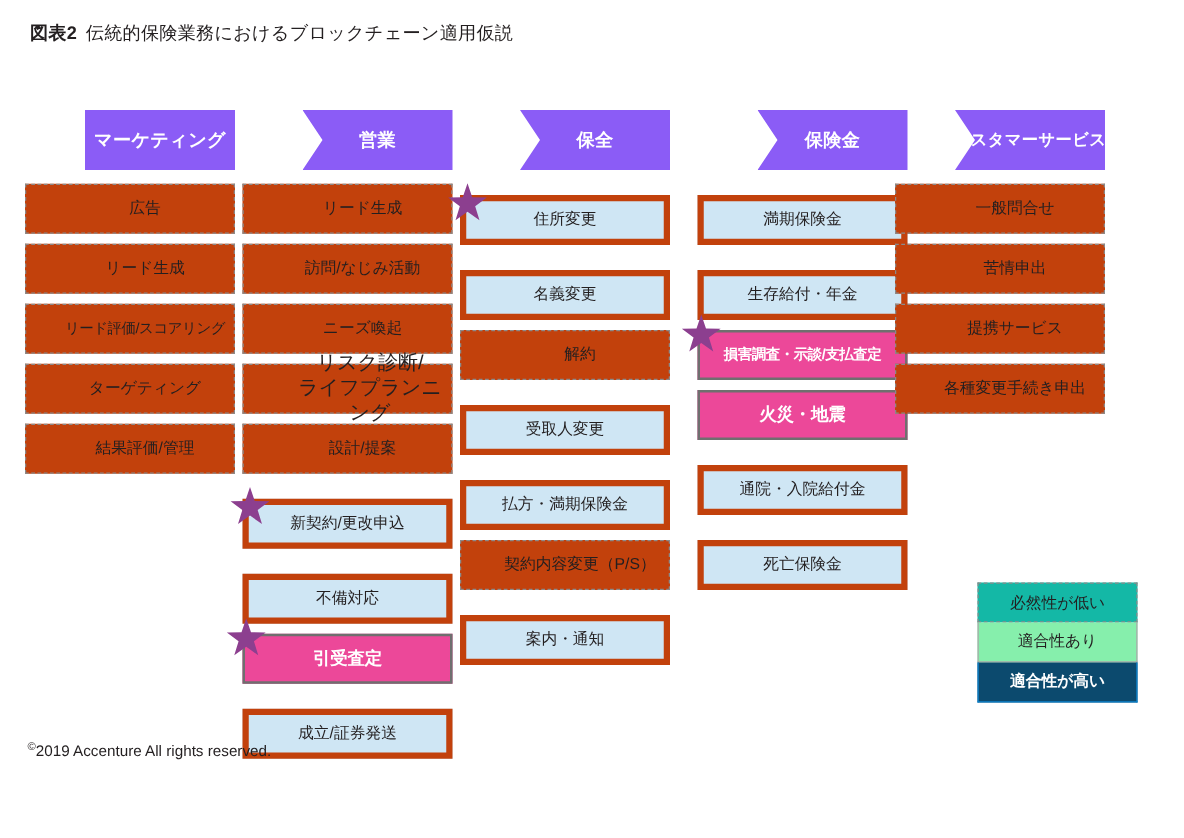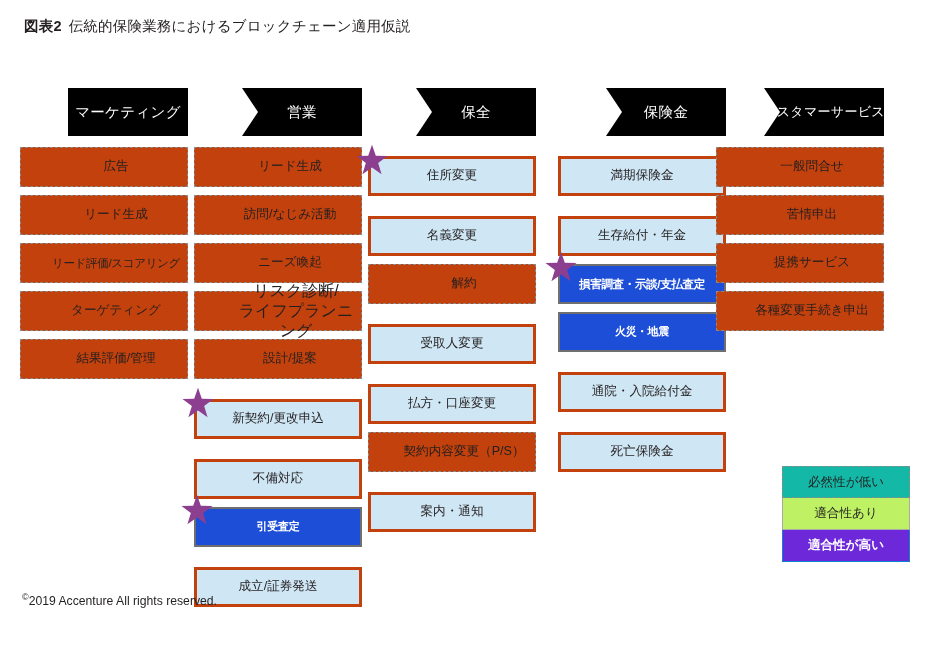--- a/index.html
+++ b/index.html
@@ -51,23 +51,23 @@
   .col-0 { left: 0px; }
   .col-1 { left: 174px; }
   .col-2 { left: 348px; }
   .col-3 { left: 538px; }
   .col-4 { left: 696px; }
 
   
   .col-header {
     position: relative;
     height: 48px;
-    background: #000000;
+    background: #8b5cf6;
     color: #ffffff;
-    font-weight: normal;
+    font-weight: bold;
     font-size: 14.5px;
     display: flex;
     align-items: center;
     justify-content: center;
     box-sizing: border-box;
     -webkit-clip-path: polygon(0 0, 152px 0, 168px 50%, 152px 100%, 0 100%, 16px 50%);
     clip-path: polygon(0 0, 152px 0, 168px 50%, 152px 100%, 0 100%, 16px 50%);
     letter-spacing: 0.3px;
     white-space: nowrap;
     margin-left: 48px;
@@ -107,33 +107,33 @@
   
   .cell.lvl-low {
     background: #c2410c;
     border: 1px dashed #8a8a8a;
     color: #231f20;
     padding-left: 28px;
   }
   
   .cell.lvl-mid {
     background: #cfe6f4;
-    border: 3px solid #c2410c;
+    border: 5px solid #c2410c;
     color: #231f20;
     margin-top: 20px;
   }
   
   .cell.lvl-high {
-    background: #1d4ed8;
+    background: #ec4899;
     border: 2px solid #6f6f6f;
     color: #ffffff;
     font-weight: bold;
   }
   .cell.lvl-high .cell-label {
-    font-size: 11px;
+    font-size: 14px;
     letter-spacing: -0.2px;
   }
 
   .cell.tight .cell-label {
     font-size: 11.6px;
     letter-spacing: -0.4px;
   }
   .cell.two-line .cell-label {
     font-size: 16px;
     line-height: 1.25;
@@ -164,27 +164,27 @@
     align-items: center;
     justify-content: center;
     font-size: 12.6px;
   }
   .legend-item.lvl-low {
     background: #14b8a6;
     border: 1px dashed #8a8a8a;
     color: #231f20;
   }
   .legend-item.lvl-mid {
-    background: #bef264;
+    background: #86efac;
     border: 1px solid #a9a9a9;
     border-top: none;
     color: #231f20;
   }
   .legend-item.lvl-high {
-    background: #6d28d9;
+    background: #0c4a6e;
     border: 1px solid #0b82ce;
     border-top: none;
     color: #ffffff;
     font-weight: bold;
   }
 
   
   #footer {
     position: absolute;
     left: 22px;
@@ -277,21 +277,21 @@
         <div class="cell lvl-mid">
           <span class="cell-label">名義変更</span>
         </div>
         <div class="cell lvl-low">
           <span class="cell-label">解約</span>
         </div>
         <div class="cell lvl-mid">
           <span class="cell-label">受取人変更</span>
         </div>
         <div class="cell lvl-mid">
-          <span class="cell-label">払方・口座変更</span>
+          <span class="cell-label">払方・満期保険金</span>
         </div>
         <div class="cell lvl-low">
           <span class="cell-label">契約内容変更（P/S）</span>
         </div>
         <div class="cell lvl-mid">
           <span class="cell-label">案内・通知</span>
         </div>
       </div>
     </div>
     <div class="column col-3">

